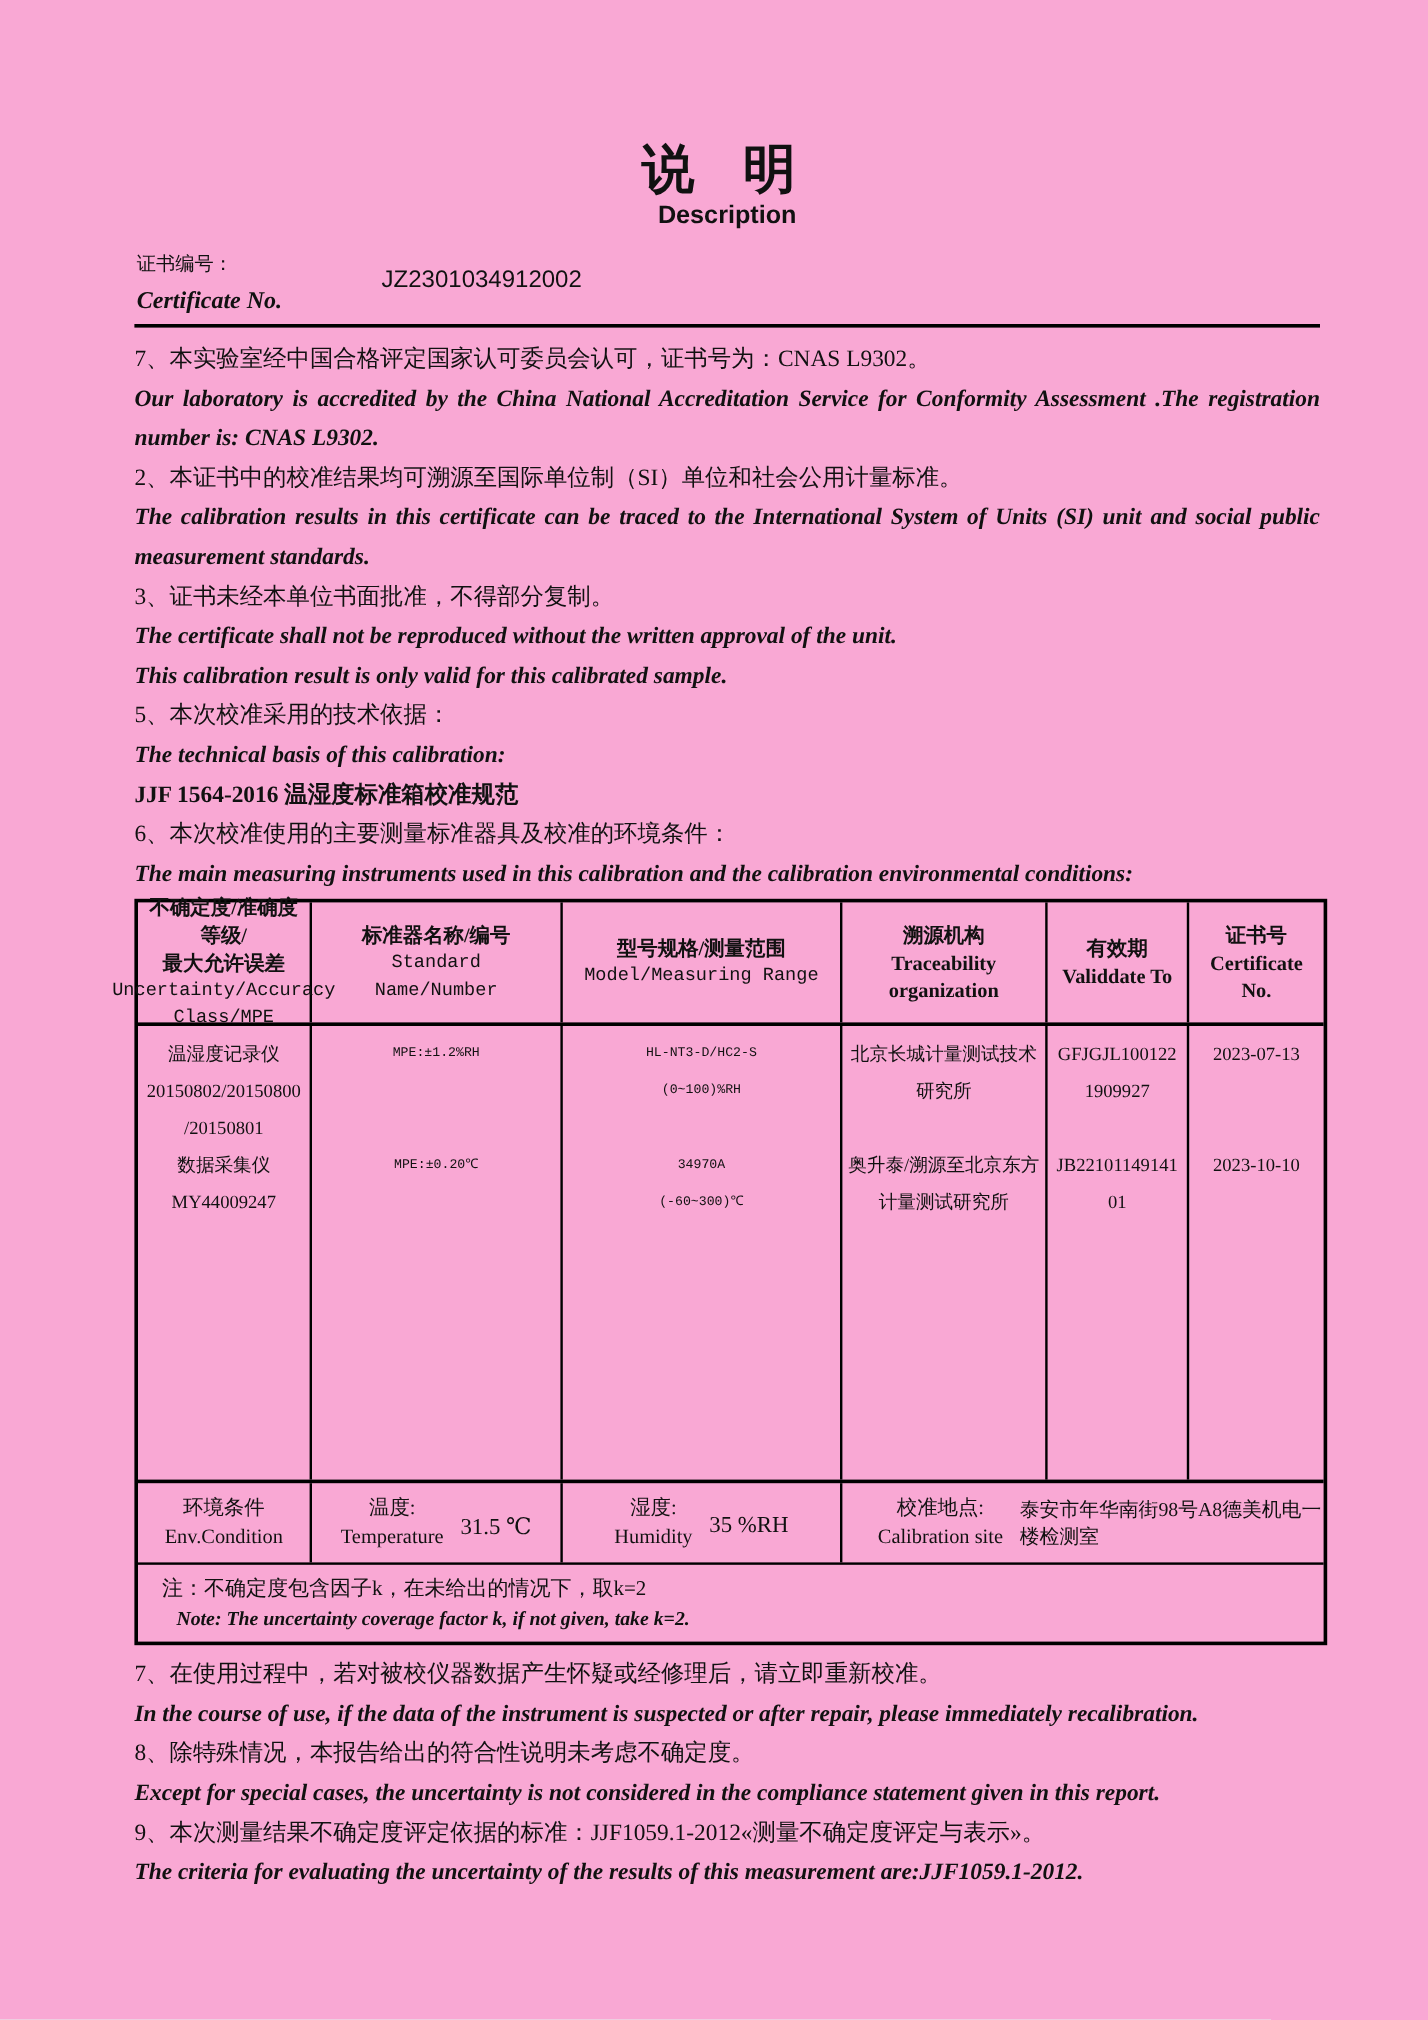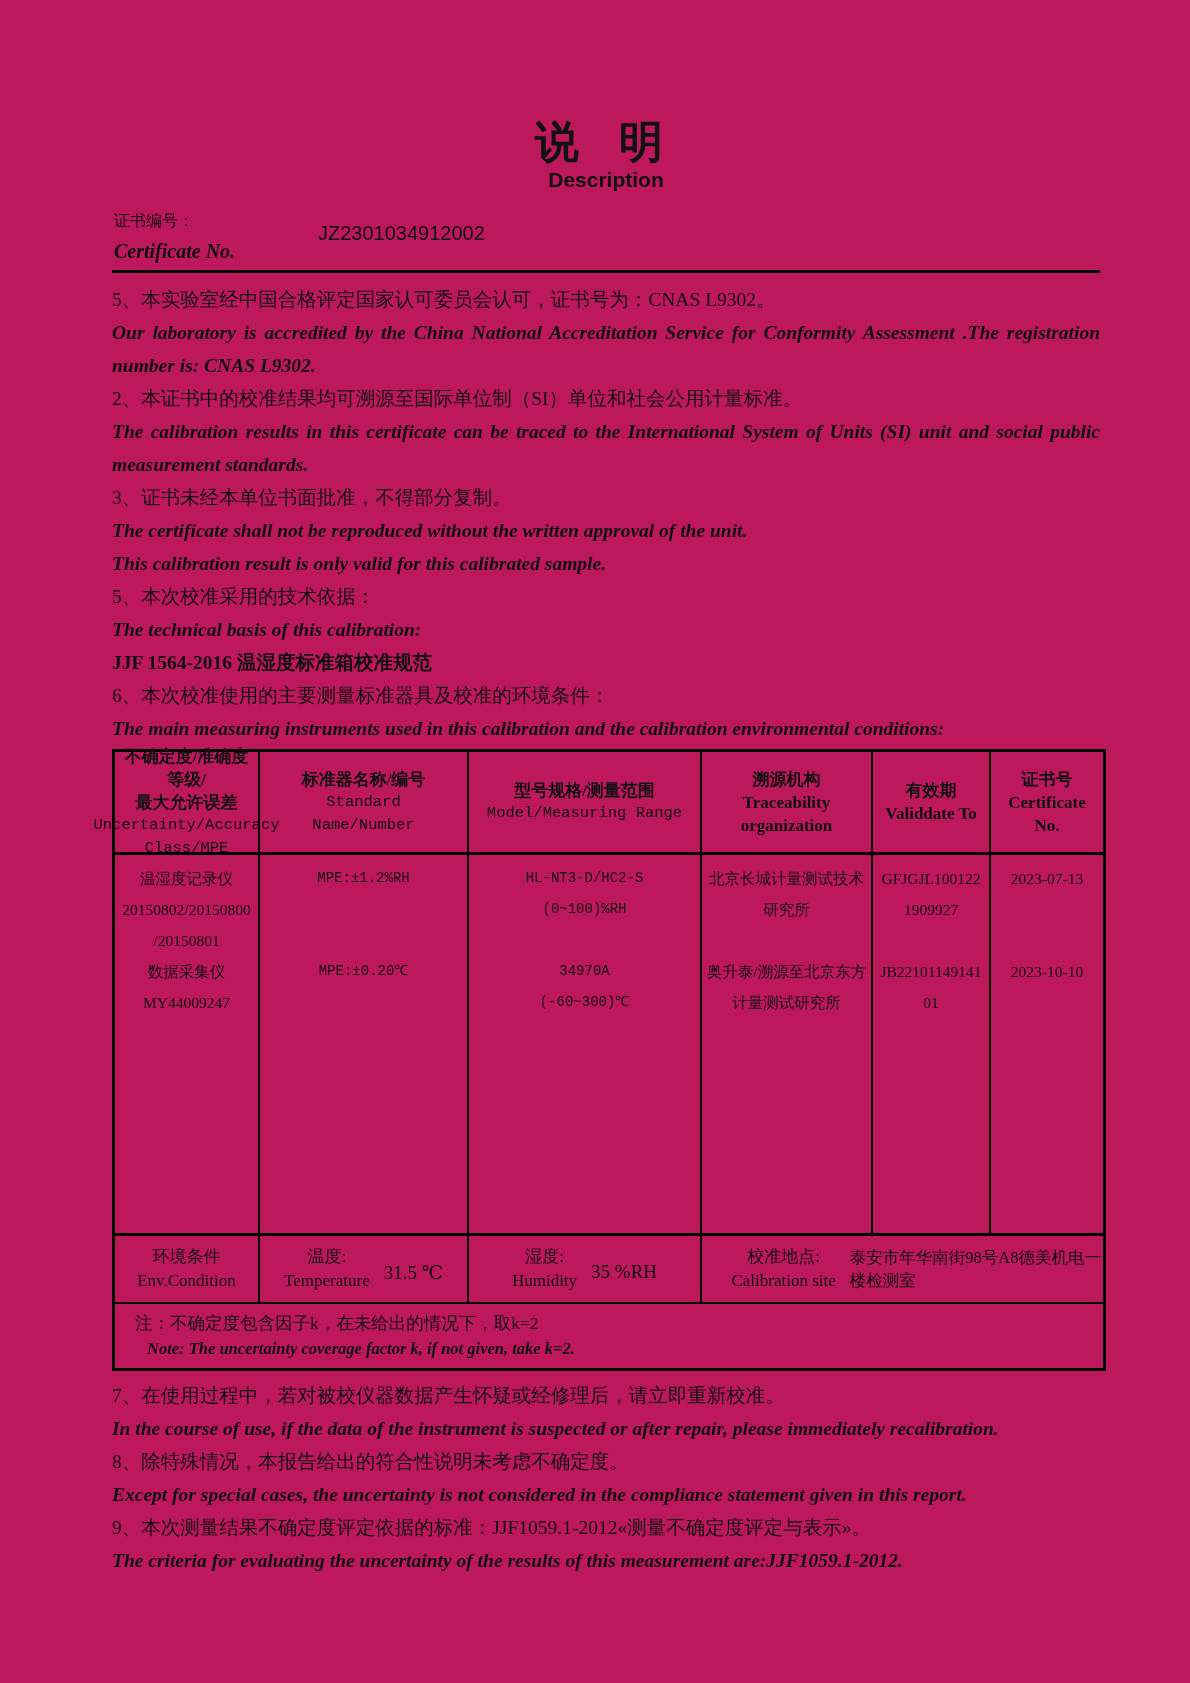--- a/index.html
+++ b/index.html
@@ -1,20 +1,20 @@
 <!DOCTYPE html>
 <html><head>
 <meta charset="utf-8">
 <style>
   html,body{margin:0;padding:0;background:#e8e8e8;}
   .page{
     position:relative;
     width:1190px;height:1683px;
     margin:0 auto;
-    background:#be185d;
+    background:#f9a8d4;
     color:#111;
     box-sizing:border-box;
     padding:118px 90px 0 112px;
     font-family:"Liberation Serif","DejaVu Serif",serif;
     overflow:hidden;
   }
   .content{width:988px;}
   
   .title-cn{
     text-align:center;
@@ -64,21 +64,21 @@
   .hline-cn{font-weight:bold;font-size:17px;line-height:23px;}
   .hline-en{font-weight:bold;font-size:17px;line-height:23px;}
   .hline-mono{font-family:"Liberation Mono","DejaVu Sans Mono",monospace;font-size:15.5px;line-height:23px;font-weight:normal;}
   .thead{border-bottom:3px solid #000;}
   .tbody{height:378px;}
   .bcol{
     border-right:2px solid #000;text-align:center;padding-top:8px;box-sizing:border-box;
   }
   .bcol:last-child{border-right:0;}
   .bline{font-size:15.5px;line-height:31px;height:31px;white-space:nowrap;}
-  .bcol.mono .bline{font-family:"Liberation Mono","DejaVu Sans Mono",monospace;font-size:14px;}
+  .bcol.mono .bline{font-family:"Liberation Mono","DejaVu Sans Mono",monospace;font-size:11px;}
   
   .envrow{
     display:grid;grid-template-columns:145px 209px 233px 401px;
     border-top:3px solid #000;height:66px;
   }
   .ecell{
     border-right:2px solid #000;box-sizing:border-box;
     display:flex;align-items:center;justify-content:center;padding:4px 2px;
   }
   .ecell:last-child{border-right:0;}
@@ -104,21 +104,21 @@
       <div class="cert-labels">
         <div class="cert-label-cn">证书编号：</div>
         <div class="cert-label-en">Certificate No.</div>
       </div>
       <div class="cert-number">JZ2301034912002</div>
     </div>
 
     <div class="rule"></div>
 
     <div class="item">
-      <div class="cn">5、本实验室经中国合格评定国家认可委员会认可，证书号为：CNAS L9302。</div>
+      <div class="cn">7、本实验室经中国合格评定国家认可委员会认可，证书号为：CNAS L9302。</div>
       <div class="en">Our laboratory is accredited by the China National Accreditation Service for Conformity Assessment .The registration number is: CNAS L9302.</div>
     </div>
     <div class="item">
       <div class="cn">2、本证书中的校准结果均可溯源至国际单位制（SI）单位和社会公用计量标准。</div>
       <div class="en">The calibration results in this certificate can be traced to the International System of Units (SI) unit and social public measurement standards.</div>
     </div>
     <div class="item">
       <div class="cn">3、证书未经本单位书面批准，不得部分复制。</div>
       <div class="en">The certificate shall not be reproduced without the written approval of the unit.</div>
     </div>

